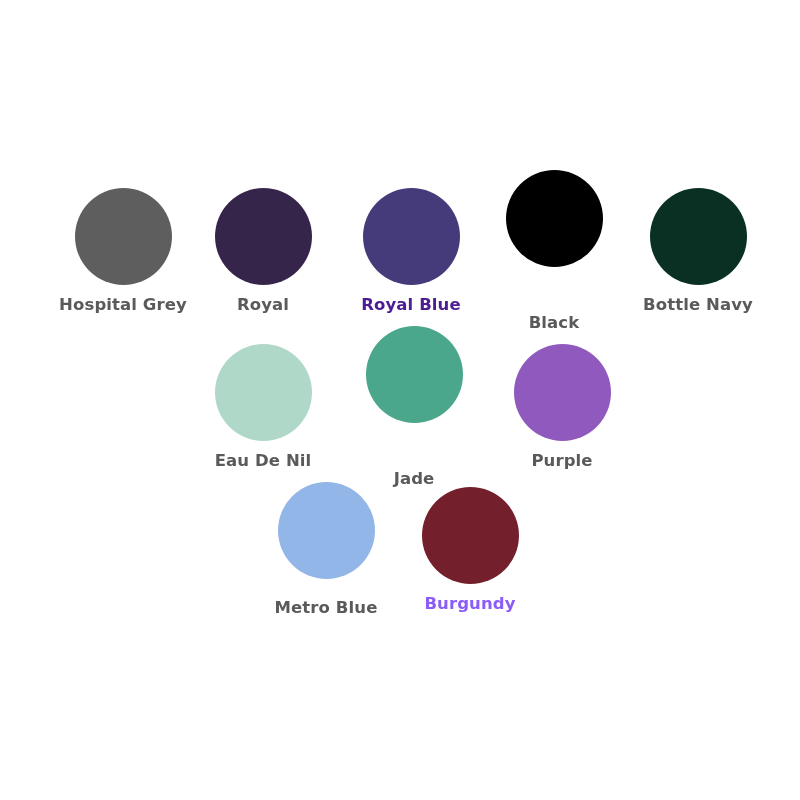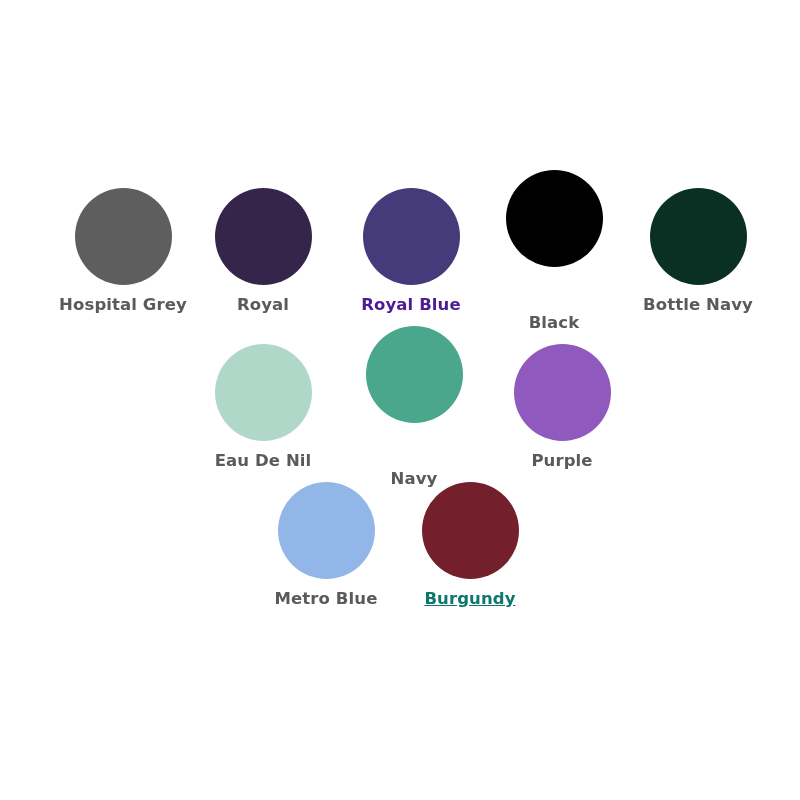--- a/index.html
+++ b/index.html
@@ -54,21 +54,21 @@
     font-size: 16.5px;
     font-weight: bold;
     color: #5a5a5a;
     letter-spacing: 0.1px;
     white-space: nowrap;
     text-align: center;
     line-height: 1.1;
   }
 
   
-  .nudge-l12 { position: relative; left: -12px; }
+  .nudge-l12 { position: relative; left: -12px; gap: 9px; }
   .nudge-l8  { position: relative; left: -8px; }
   .nudge-l5  { position: relative; left: -5px; }
   .nudge-r3  { position: relative; left: 3px; }
   .nudge-r6  { position: relative; left: 6px; gap: 36px; }
   .nudge-r10 { position: relative; left: 10px; }
   .nudge-r14 { position: relative; left: 14px; }
 </style>
 </head>
 <body style="background: rgb(255, 255, 255);">
 
@@ -107,37 +107,37 @@
 
     <div class="swatch nudge-l5">
       <div class="swatch-circle" style="background: rgb(176, 216, 201);"></div>
       <div class="swatch-label" style="color: rgb(90, 90, 90);">Eau De Nil</div>
     </div>
 
 
 
     <div class="swatch nudge-r6">
       <div class="swatch-circle" style="background: rgb(74, 167, 140);"></div>
-      <div class="swatch-label" style="color: rgb(90, 90, 90);">Navy</div>
+      <div class="swatch-label" style="color: rgb(90, 90, 90);">Jade</div>
     </div>
 
     <div class="swatch nudge-r14">
       <div class="swatch-circle" style="background: rgb(144, 89, 189);"></div>
       <div class="swatch-label" style="color: rgb(90, 90, 90);">Purple</div>
     </div>
 
   </div>
 
   <div class="swatch-row" id="swatch-row-3">
 
     <div class="swatch nudge-l12">
       <div class="swatch-circle" style="background: rgb(146, 182, 232);"></div>
       <div class="swatch-label" style="color: rgb(90, 90, 90);">Metro Blue</div>
     </div>
 
     <div class="swatch nudge-l8">
       <div class="swatch-circle" style="background: rgb(115, 32, 44);"></div>
-      <div class="swatch-label" style="color: #0f766e; text-decoration: underline;">Burgundy</div>
+      <div class="swatch-label" style="color: #8b5cf6;">Burgundy</div>
     </div>
 
   </div>
 
 </div>
 
 </body></html>

